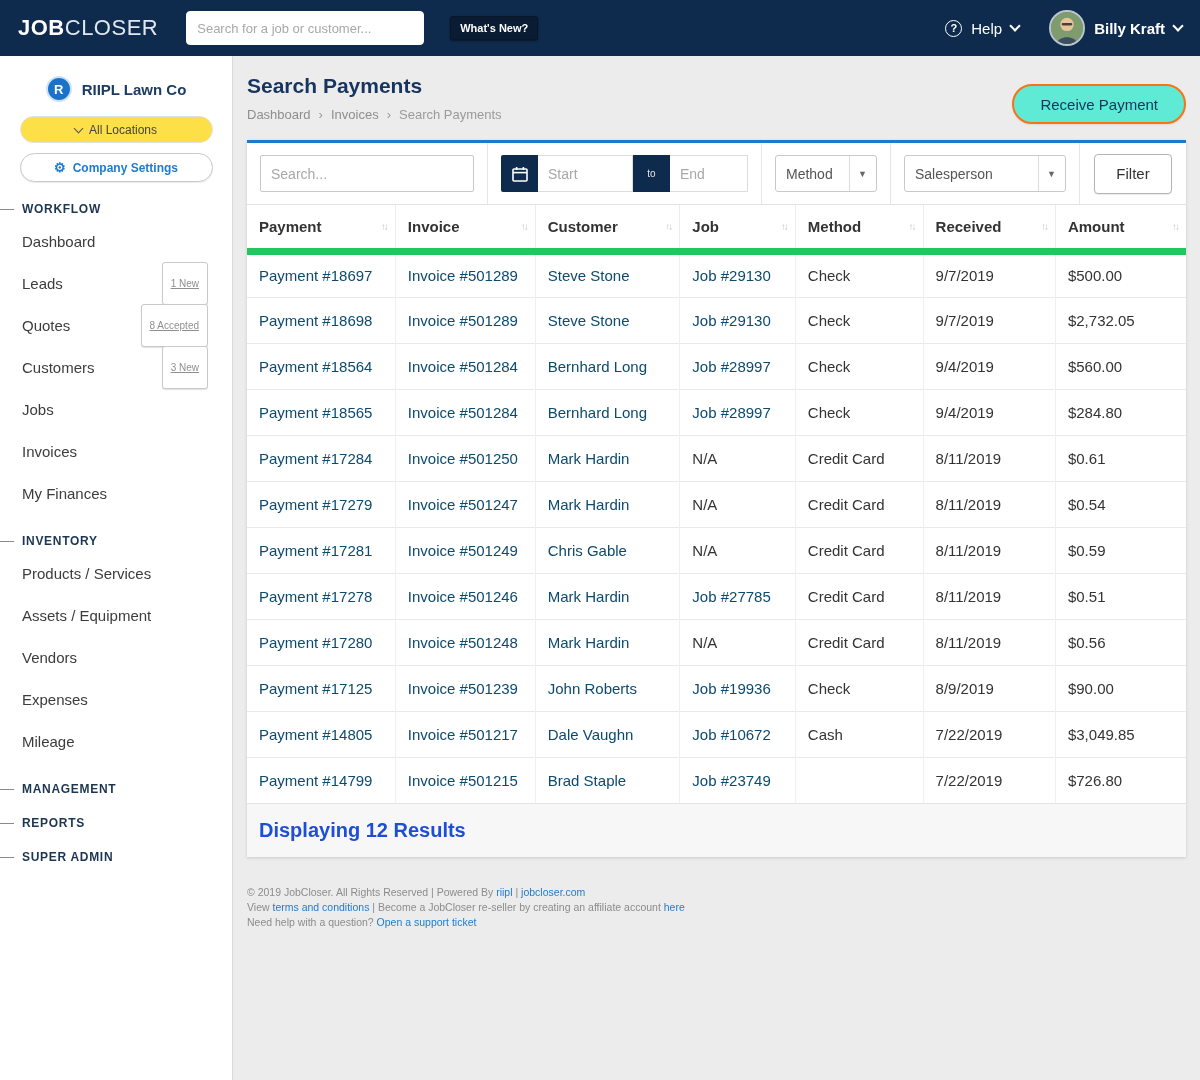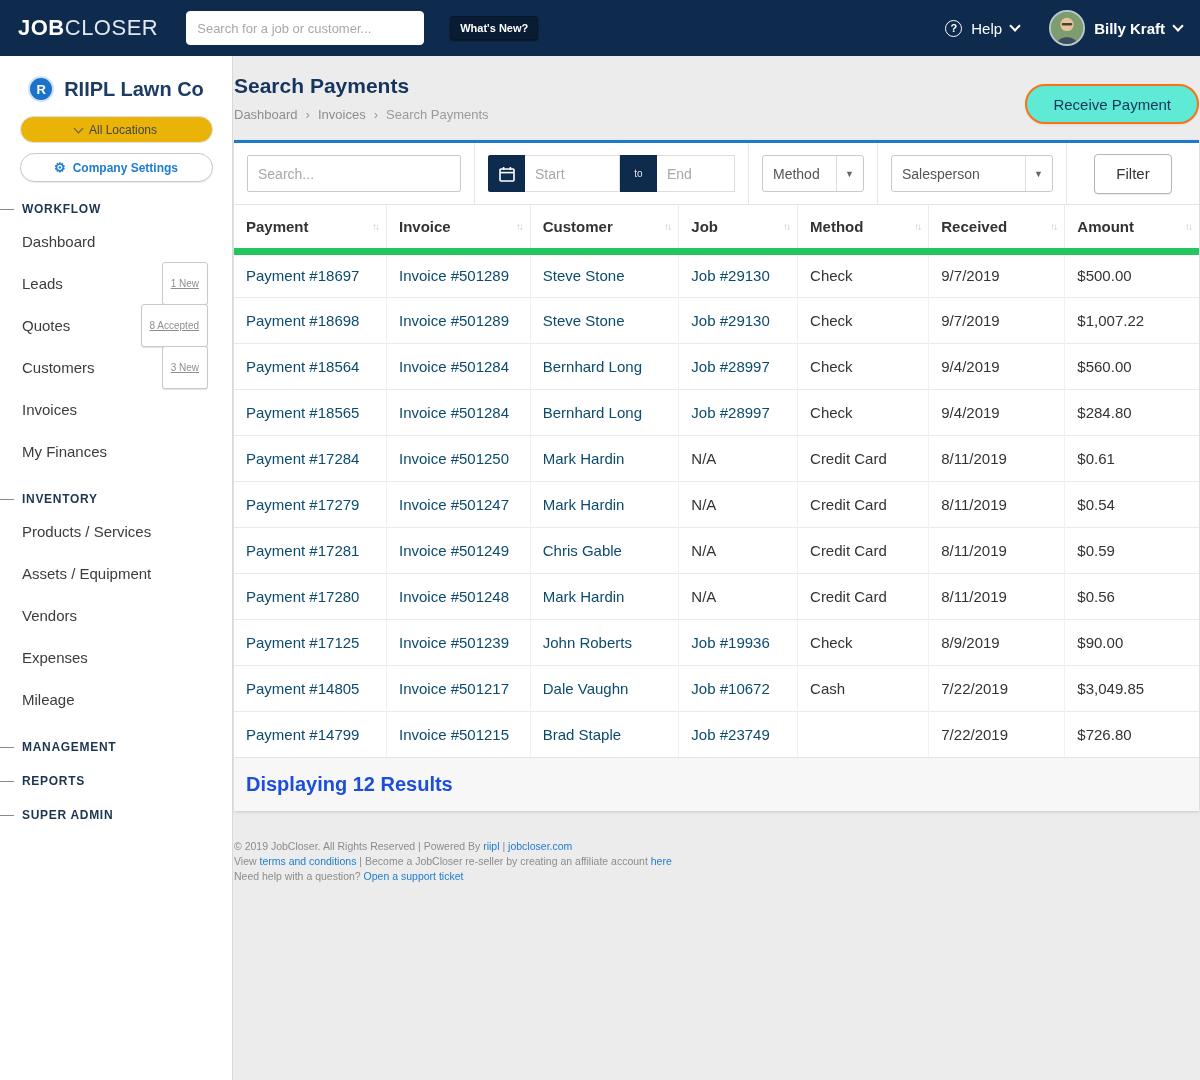--- a/index.html
+++ b/index.html
@@ -59,27 +59,27 @@
   .sidebar {
     width: 233px; background: #fff; border-right: 1px solid #d9d9d9;
     padding-top: 16px; flex: none; overflow: hidden;
   }
   .company { display: flex; align-items: center; justify-content: center; gap: 10px; padding: 4px 0 14px; }
   .company-logo {
     width: 26px; height: 26px; border-radius: 50%; background: #1a72c9; color: #fff;
     font-weight: bold; font-size: 13px; display: flex; align-items: center; justify-content: center;
     border: 2px solid #cfe2f4;
   }
-  .company-name { color: #1c3c63; font-size: 20px; font-weight: bold; }
+  .company-name { color: #1c3c63; font-size: 15px; font-weight: bold; }
   .pill {
     width: 193px; margin: 0 auto 10px; height: 27px;
     display: flex; align-items: center; justify-content: center; gap: 7px;
     border-radius: 15px; font-size: 12px;
   }
-  .locations { background: #eab308; border: 1px solid #e0e1e2; color: #444; }
+  .locations { background: #fde047; border: 1px solid #e0e1e2; color: #444; }
   .settings { background: #fff; border: 1px solid #c9c9c9; color: #1e7cd0; font-weight: bold; height: 29px; box-shadow: 0 1px 1px rgba(0,0,0,.08); }
   .chevron-dark {
     width: 7px; height: 7px;
     border-right: 1.5px solid #555; border-bottom: 1.5px solid #555;
     transform: rotate(45deg); margin-top: -3px;
   }
   .gear { color: #1e7cd0; font-size: 13px; line-height: 1; }
   .side-nav { margin-top: 16px; }
   .nav-sec { display: flex; align-items: center; gap: 8px; margin: 20px 0 4px; cursor: pointer; }
   .sec-line { width: 14px; height: 0; border-top: 1px solid #8a8a8a; flex: none; }
@@ -88,21 +88,21 @@
     display: flex; align-items: center; height: 42px;
     padding: 0 24px 0 22px; font-size: 15px; color: #3c3c3c;
   }
   .badge {
     margin-left: auto; border: 1px solid #c9c9c9; border-radius: 3px;
     color: #8f8f8f; font-size: 10px; padding: 15px 8px; background: #fff;
     box-shadow: 0 1px 1px rgba(0,0,0,.12); white-space: nowrap; text-decoration: underline;
   }
 
   
-  .main { flex: 1; padding: 18px 1px 0; overflow: hidden; }
+  .main { flex: 1; padding: 18px 14px 0; overflow: hidden; }
   .page-head { display: flex; justify-content: space-between; align-items: flex-start; }
   .page-title { font-size: 21px; color: #15355e; font-weight: bold; margin-bottom: 9px; }
   .breadcrumb { font-size: 13px; color: #9a9a9a; display: flex; gap: 8px; align-items: center; }
   .crumb-link { color: #8e8e8e; }
   .crumb-sep { color: #9a9a9a; }
   .crumb-current { color: #9a9a9a; }
   .receive-btn {
     height: 40px; padding: 0 26px; border: 2px solid #f97316; border-radius: 21px;
     background: #5eead4; color: #15355e; font-size: 15px; margin-top: 10px;
     box-shadow: 0 1px 2px rgba(0,0,0,.08);
@@ -231,20 +231,23 @@
         </a>
         <a class="nav-item">
           <span>Quotes</span>
           <span class="badge">8 Accepted</span>
         </a>
         <a class="nav-item">
           <span>Customers</span>
           <span class="badge">3 New</span>
         </a>
         <a class="nav-item">
+          <span>Jobs</span>
+        </a>
+        <a class="nav-item">
           <span>Invoices</span>
         </a>
         <a class="nav-item">
           <span>My Finances</span>
         </a>
         <div class="nav-sec">
           <span class="sec-line"></span>
           <span class="sec-label">INVENTORY</span>
         </div>
         <a class="nav-item">
@@ -397,21 +400,21 @@
               <td>9/7/2019</td>
               <td>$500.00</td>
             </tr>
             <tr>
               <td><a class="cell-link">Payment #18698</a></td>
               <td><a class="cell-link">Invoice #501289</a></td>
               <td><a class="cell-link">Steve Stone</a></td>
               <td><a class="cell-link">Job #29130</a></td>
               <td>Check</td>
               <td>9/7/2019</td>
-              <td>$1,007.22</td>
+              <td>$2,732.05</td>
             </tr>
             <tr>
               <td><a class="cell-link">Payment #18564</a></td>
               <td><a class="cell-link">Invoice #501284</a></td>
               <td><a class="cell-link">Bernhard Long</a></td>
               <td><a class="cell-link">Job #28997</a></td>
               <td>Check</td>
               <td>9/4/2019</td>
               <td>$560.00</td>
             </tr>
@@ -443,20 +446,29 @@
               <td>$0.54</td>
             </tr>
             <tr>
               <td><a class="cell-link">Payment #17281</a></td>
               <td><a class="cell-link">Invoice #501249</a></td>
               <td><a class="cell-link">Chris Gable</a></td>
               <td>N/A</td>
               <td>Credit Card</td>
               <td>8/11/2019</td>
               <td>$0.59</td>
+            </tr>
+            <tr>
+              <td><a class="cell-link">Payment #17278</a></td>
+              <td><a class="cell-link">Invoice #501246</a></td>
+              <td><a class="cell-link">Mark Hardin</a></td>
+              <td><a class="cell-link">Job #27785</a></td>
+              <td>Credit Card</td>
+              <td>8/11/2019</td>
+              <td>$0.51</td>
             </tr>
             <tr>
               <td><a class="cell-link">Payment #17280</a></td>
               <td><a class="cell-link">Invoice #501248</a></td>
               <td><a class="cell-link">Mark Hardin</a></td>
               <td>N/A</td>
               <td>Credit Card</td>
               <td>8/11/2019</td>
               <td>$0.56</td>
             </tr>

